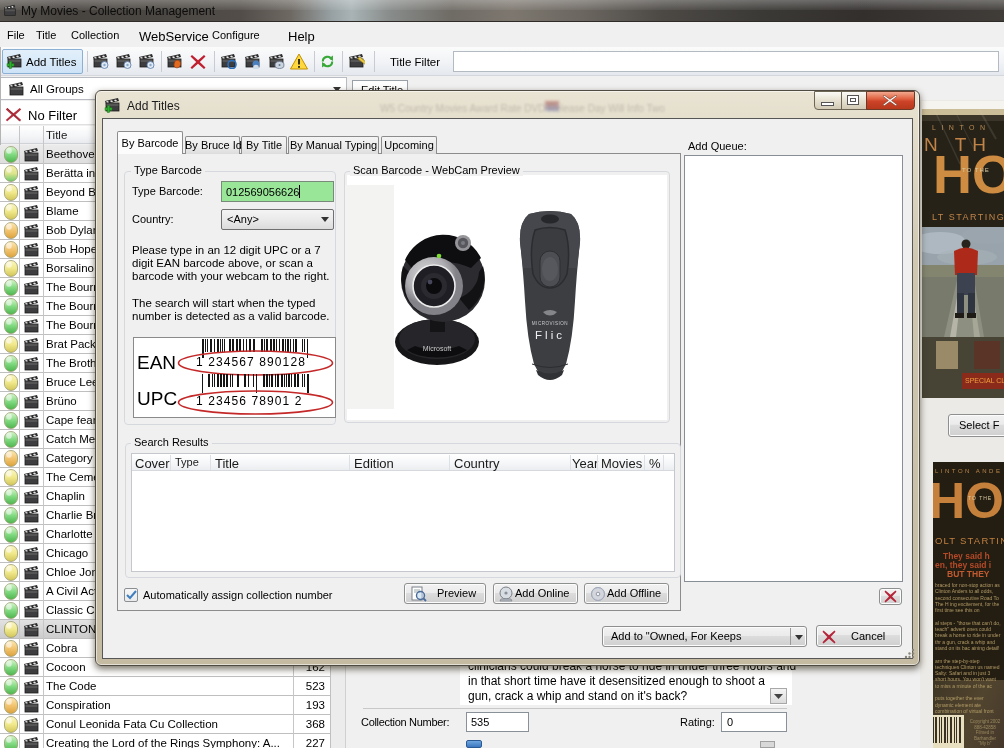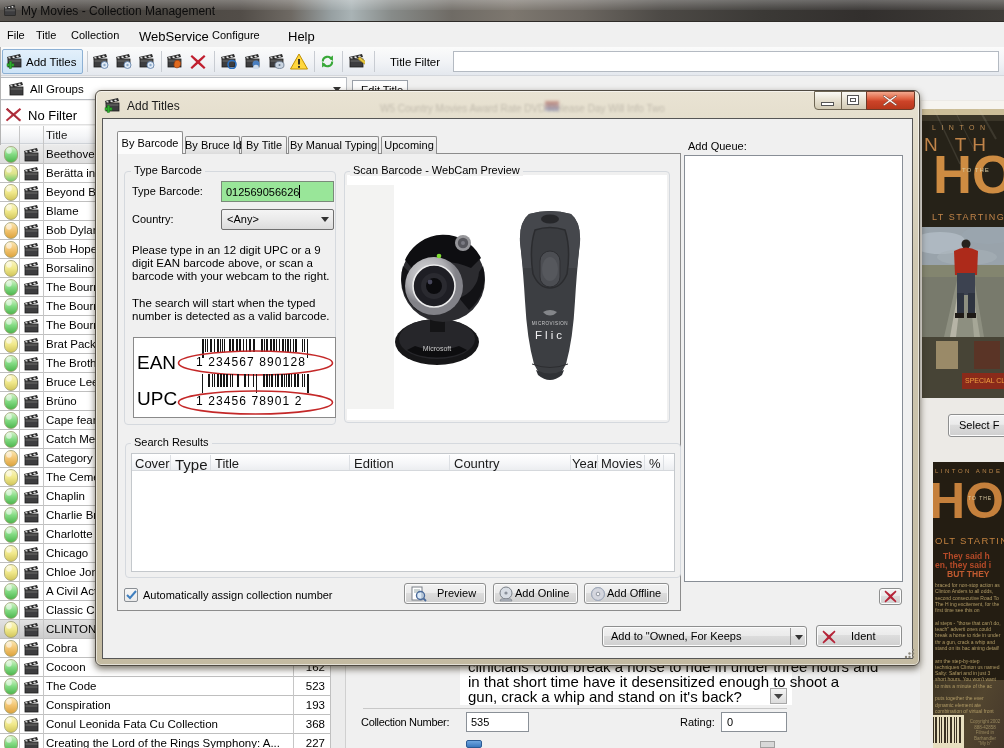--- a/index.html
+++ b/index.html
@@ -964,21 +964,21 @@
 <div style="position:absolute;left:280px;top:3px;width:45px;text-align:right;font-size:11.5px">227</div>
 </div>
 </div>
 <div class="ab" style="left:19px;top:126px;width:1px;height:622px;background:#c6c6c6"></div>
 <div class="ab" style="left:43px;top:126px;width:1px;height:622px;background:#c6c6c6"></div>
 <div class="ab" style="left:293px;top:126px;width:1px;height:622px;background:#c6c6c6"></div>
 <div class="ab" style="left:330px;top:126px;width:1px;height:622px;background:#c0c0c0"></div>
 <div class="ab" style="left:331px;top:666px;width:14px;height:82px;background:#ececec"></div>
 <div class="ab" style="left:345px;top:655px;width:585px;height:93px;background:#f0f0f0;border-left:1px solid #d0d0d0"></div>
 <div class="ab" style="left:460px;top:655px;width:332px;height:50px;background:#fff"></div>
-<div class="ab" style="left:468px;top:659px;font-size:15px;line-height:15px;white-space:nowrap">clinicians could break a horse to ride in under three hours and<br>in that short time have it desensitized enough to shoot a<br>gun, crack a whip and stand on it's back?</div>
+<div class="ab" style="left:468px;top:659px;font-size:12px;line-height:15px;white-space:nowrap">clinicians could break a horse to ride in under three hours and<br>in that short time have it desensitized enough to shoot a<br>gun, crack a whip and stand on it's back?</div>
 <div class="ab" style="left:770px;top:688px;width:17px;height:16px;background:linear-gradient(#f4f4f4,#dcdcdc);border:1px solid #a8a8a8"></div>
 <svg class="ab" style="left:774px;top:694px" width="9" height="5" viewBox="0 0 9 5">
     <polygon points="0,0 9,0 4.5,5" fill="#444"></polygon>
   </svg>
 <div class="ab" style="left:363px;top:708px;width:424px;height:1px;background:#c8c8c8"></div>
 <div class="ab" style="left:361px;top:716px;letter-spacing:-0.3px">Collection Number:</div>
 <div class="ab" style="left:466px;top:712px;width:63px;height:20px;background:#fff;border:1px solid #8a9097"></div>
 <div class="ab" style="left:471px;top:716px">535</div>
 <div class="ab" style="left:680px;top:716px">Rating:</div>
 <div class="ab" style="left:721px;top:712px;width:66px;height:20px;background:#fff;border:1px solid #8a9097"></div>
@@ -1102,21 +1102,21 @@
 <div class="gbl" style="left:131px;top:164px">Type Barcode</div>
 <div class="z" style="left:132px;top:185px">Type Barcode:</div>
 <div class="z" style="left:221px;top:181px;width:113px;height:21px;background:#99e699;border:1px solid #7a8a7a"></div>
 <div class="z" style="left:226px;top:185px">012569056626<span style="display:inline-block;width:1px;height:13px;background:#000;vertical-align:-2px"></span></div>
 <div class="z" style="left:132px;top:213px">Country:</div>
 <div class="z" style="left:221px;top:209px;width:113px;height:21px;background:linear-gradient(#f4f4f4,#e9e9e9 55%,#dcdcdc);border:1px solid #707070;border-radius:2px"></div>
 <div class="z" style="left:227px;top:213px">&lt;Any&gt;</div>
 <svg class="z" style="left:321px;top:217px" width="8" height="5" viewBox="0 0 8 5">
     <polygon points="0,0 8,0 4,5" fill="#333"></polygon>
   </svg>
-<div class="z" style="left:132px;top:244px;width:206px;line-height:13px;font-size:11.5px">Please type in an 12 digit UPC or a 9 digit EAN barcode above, or scan a barcode with your webcam to the right.</div>
+<div class="z" style="left:132px;top:244px;width:206px;line-height:13px;font-size:11.5px">Please type in an 12 digit UPC or a 7 digit EAN barcode above, or scan a barcode with your webcam to the right.</div>
 <div class="z" style="left:132px;top:297px;width:206px;line-height:13px;font-size:11.5px">The search will start when the typed number is detected as a valid barcode.</div>
 <div class="z" style="left:133px;top:337px;width:203px;height:81px;background:#fff;border:1px solid #8a8a8a"></div>
 <div class="z" style="left:137px;top:352px;font-size:19px">EAN</div>
 <svg class="z" style="left:202px;top:339px" width="108" height="20" viewBox="0 0 108 20">
     <rect x="0" y="0" width="2" height="19" fill="#151515"></rect>
     <rect x="3" y="0" width="1" height="13" fill="#151515"></rect>
     <rect x="5" y="0" width="1" height="13" fill="#151515"></rect>
     <rect x="8" y="0" width="2" height="13" fill="#151515"></rect>
     <rect x="12" y="0" width="1" height="13" fill="#151515"></rect>
     <rect x="15" y="0" width="2" height="13" fill="#151515"></rect>
@@ -1232,21 +1232,21 @@
 <text x="45" y="119" font-size="4.6" fill="#c8c8ca" text-anchor="middle" letter-spacing="0.5" font-family="Liberation Sans">MICROVISION</text>
 <text x="45" y="133" font-size="11.5" fill="#f0f0f2" text-anchor="middle" letter-spacing="3" font-family="Liberation Sans">Flic</text>
 <path d="M27 158 Q45 165 63 158" stroke="#2c2d30" stroke-width="1" fill="none"></path>
 <path d="M31 164 Q45 171 59 164 L57 169 Q51 174 45 174 Q39 174 33 169Z" fill="#303236"></path>
 </svg>
 <div class="gb" style="left:125px;top:443px;width:556px;height:135px"></div>
 <div class="gbl" style="left:131px;top:436px">Search Results</div>
 <div class="z" style="left:131px;top:453px;width:544px;height:119px;background:#fff;border:1px solid #c4c8cc"></div>
 <div class="z" style="left:132px;top:454px;width:542px;height:17px;background:linear-gradient(#ffffff,#f5f6f8 60%,#ebedf0);border-bottom:1px solid #d5d8dc"></div>
 <div class="z" style="left:135px;top:456px;font-size:13px;color:#1a1a1a">Cover</div>
-<div class="z" style="left:175px;top:456px;font-size:15px;color:#1a1a1a">Type</div>
+<div class="z" style="left:175px;top:456px;font-size:11px;color:#1a1a1a">Type</div>
 <div class="z" style="left:215px;top:456px;font-size:13px;color:#1a1a1a">Title</div>
 <div class="z" style="left:354px;top:456px;font-size:13px;color:#1a1a1a">Edition</div>
 <div class="z" style="left:454px;top:456px;font-size:13px;color:#1a1a1a">Country</div>
 <div class="z" style="left:572px;top:456px;font-size:13px;color:#1a1a1a">Year</div>
 <div class="z" style="left:601px;top:456px;font-size:13px;color:#1a1a1a">Movies</div>
 <div class="z" style="left:649px;top:456px;font-size:13px;color:#1a1a1a">%</div>
 <div class="z" style="left:170px;top:455px;width:1px;height:15px;background:#dde0e4"></div>
 <div class="z" style="left:210px;top:455px;width:1px;height:15px;background:#dde0e4"></div>
 <div class="z" style="left:349px;top:455px;width:1px;height:15px;background:#dde0e4"></div>
 <div class="z" style="left:449px;top:455px;width:1px;height:15px;background:#dde0e4"></div>
@@ -1291,21 +1291,21 @@
 <div class="btn" style="left:602px;top:626px;width:205px;height:21px"></div>
 <div class="z" style="left:611px;top:630px">Add to "Owned, For Keeps</div>
 <div class="z" style="left:790px;top:628px;width:1px;height:17px;background:#9a9a9a"></div>
 <svg class="z" style="left:795px;top:635px" width="8" height="5" viewBox="0 0 8 5">
     <polygon points="0,0 8,0 4,5" fill="#333"></polygon>
   </svg>
 <div class="btn" style="left:816px;top:625px;width:86px;height:22px"></div>
 <svg class="z" style="left:822px;top:630px" width="14" height="14" viewBox="0 0 14 14">
     <path d="M1.5 0.5 L7 5.2 L12.5 0.5 L13.5 1.8 L8.6 7 L13.5 12.2 L12.5 13.5 L7 8.8 L1.5 13.5 L0.5 12.2 L5.4 7 L0.5 1.8Z" fill="#b52438"></path>
   </svg>
-<div class="z" style="left:851px;top:630px">Ident</div>
+<div class="z" style="left:851px;top:630px">Cancel</div>
 <svg class="z" style="left:904px;top:648px" width="11" height="11" viewBox="0 0 11 11">
     <g fill="#8a8578">
       <circle cx="9" cy="2" r="1.2"></circle>
       <circle cx="9" cy="5.5" r="1.2"></circle>
       <circle cx="9" cy="9" r="1.2"></circle>
       <circle cx="5.5" cy="5.5" r="1.2"></circle>
       <circle cx="5.5" cy="9" r="1.2"></circle>
       <circle cx="2" cy="9" r="1.2"></circle>
     </g>
   </svg>

